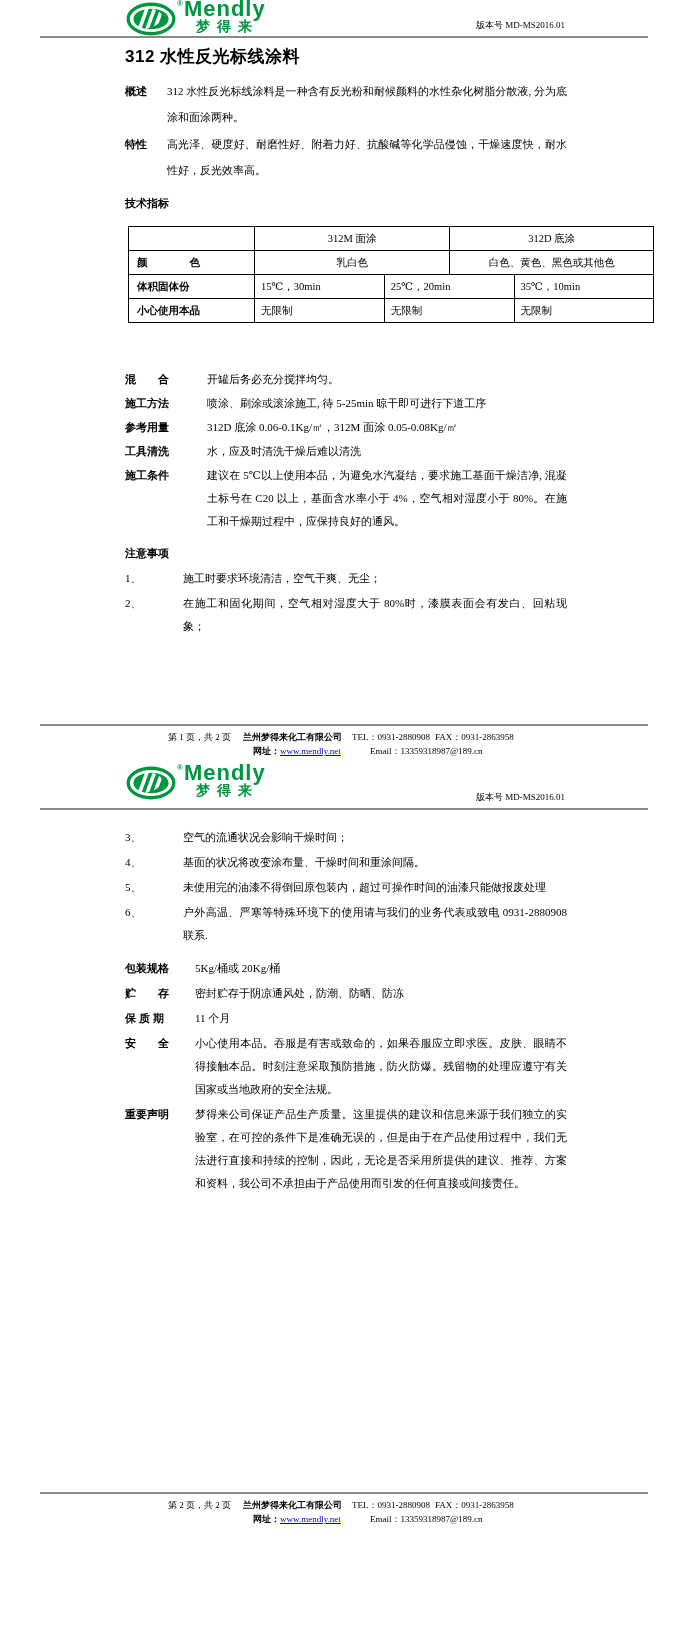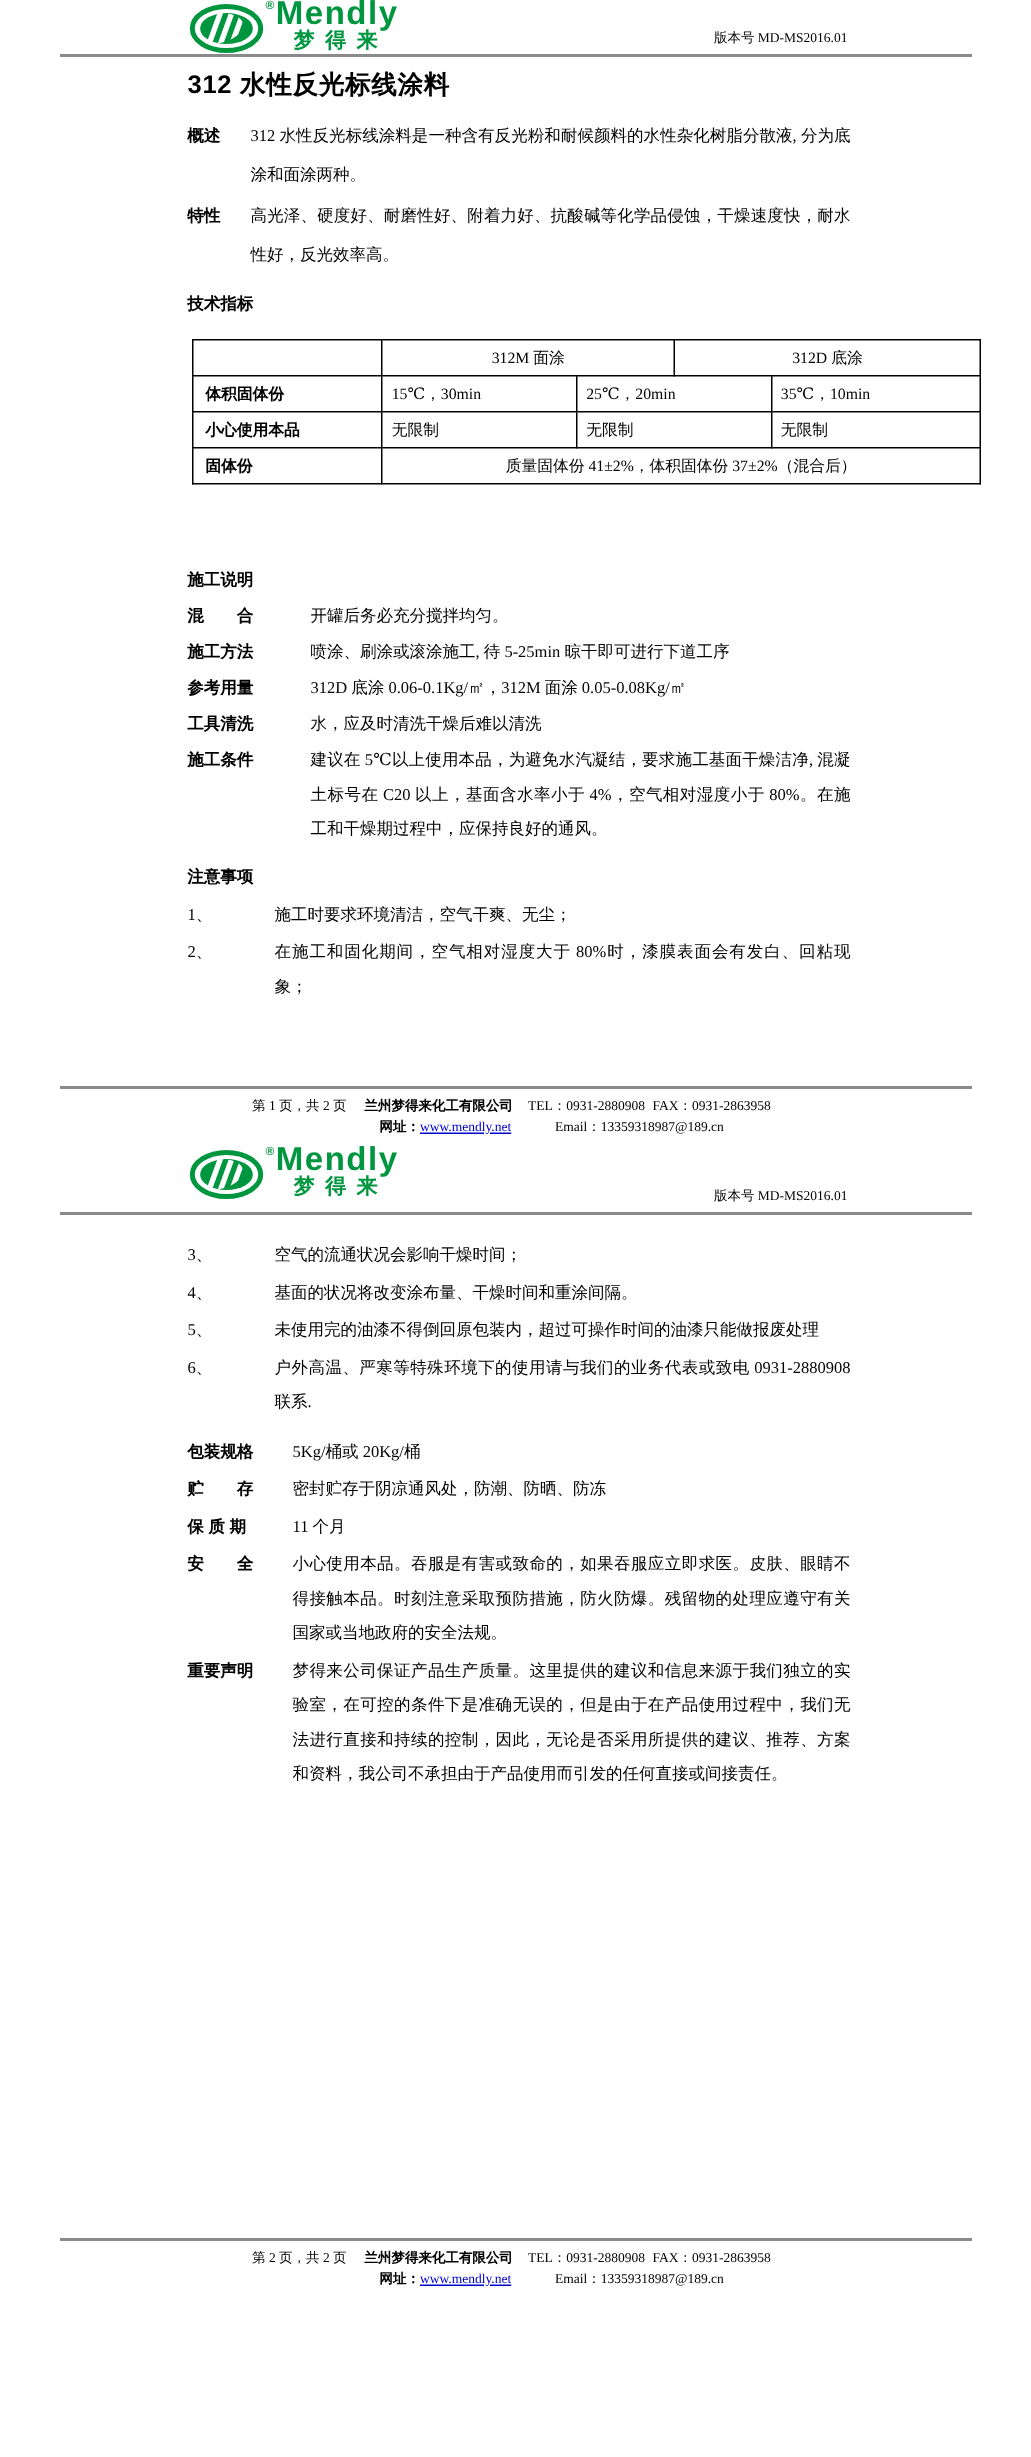--- a/index.html
+++ b/index.html
@@ -124,40 +124,40 @@
             <col style="width:53px">
             <col style="width:115px">
           </colgroup>
         <tbody>
           <tr>
             <td class="lblcell"></td>
             <td colspan="2">312M 面涂</td>
             <td colspan="2">312D 底涂</td>
           </tr>
           <tr>
+            <td class="lblcell">颜　　　　色</td>
+            <td colspan="2">乳白色</td>
+            <td colspan="2">白色、黄色、黑色或其他色</td>
+          </tr>
+          <tr>
             <td class="lblcell">体积固体份</td>
             <td class="leftcell">15℃，30min</td>
             <td colspan="2" class="leftcell">25℃，20min</td>
             <td class="leftcell">35℃，10min</td>
           </tr>
           <tr>
             <td class="lblcell">小心使用本品</td>
             <td class="leftcell">无限制</td>
             <td colspan="2" class="leftcell">无限制</td>
             <td class="leftcell">无限制</td>
           </tr>
-          <tr>
-            <td class="lblcell">固体份</td>
-            <td colspan="4">质量固体份 41±2%，体积固体份 37±2%（混合后）</td>
-          </tr>
         </tbody>
       </table>
 
       <div class="gap44"></div>
-      <div class="heading">施工说明</div>
 
       <div class="citem">
         <span class="lbl">混　　合</span>
         <span class="txt">开罐后务必充分搅拌均匀。</span>
       </div>
       <div class="citem">
         <span class="lbl">施工方法</span>
         <span class="txt">喷涂、刷涂或滚涂施工, 待 5-25min 晾干即可进行下道工序</span>
       </div>
       <div class="citem">

